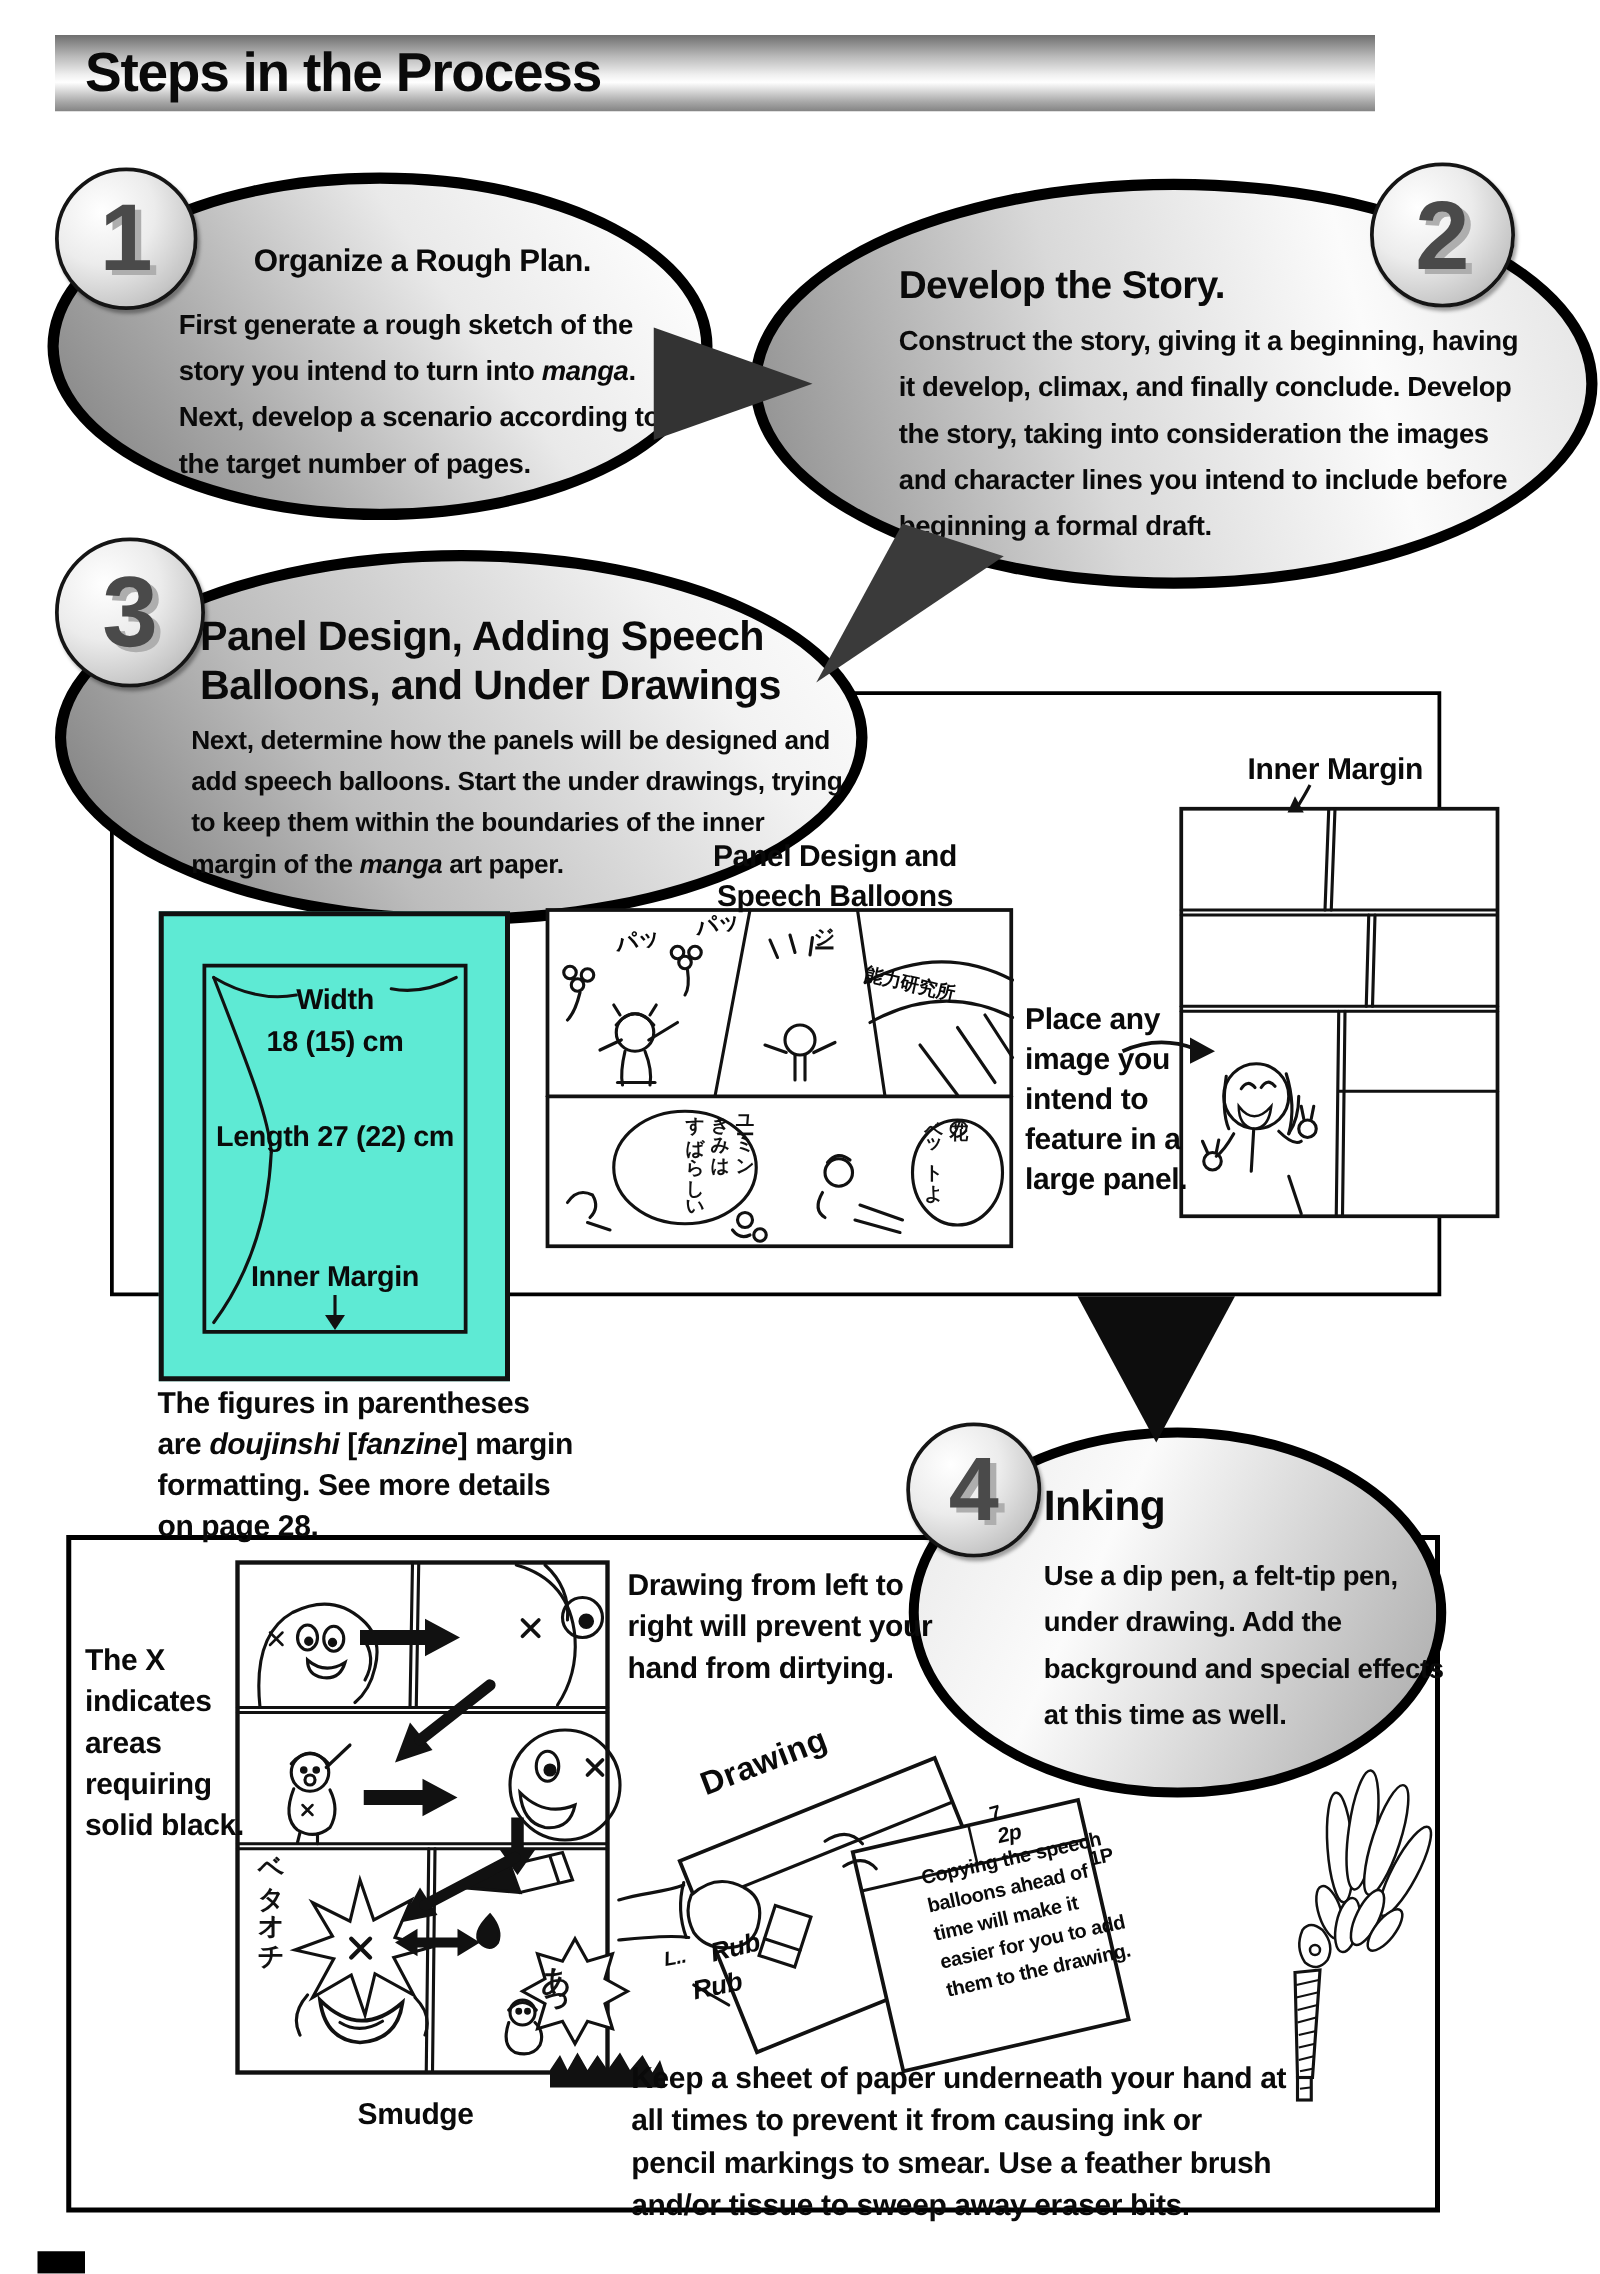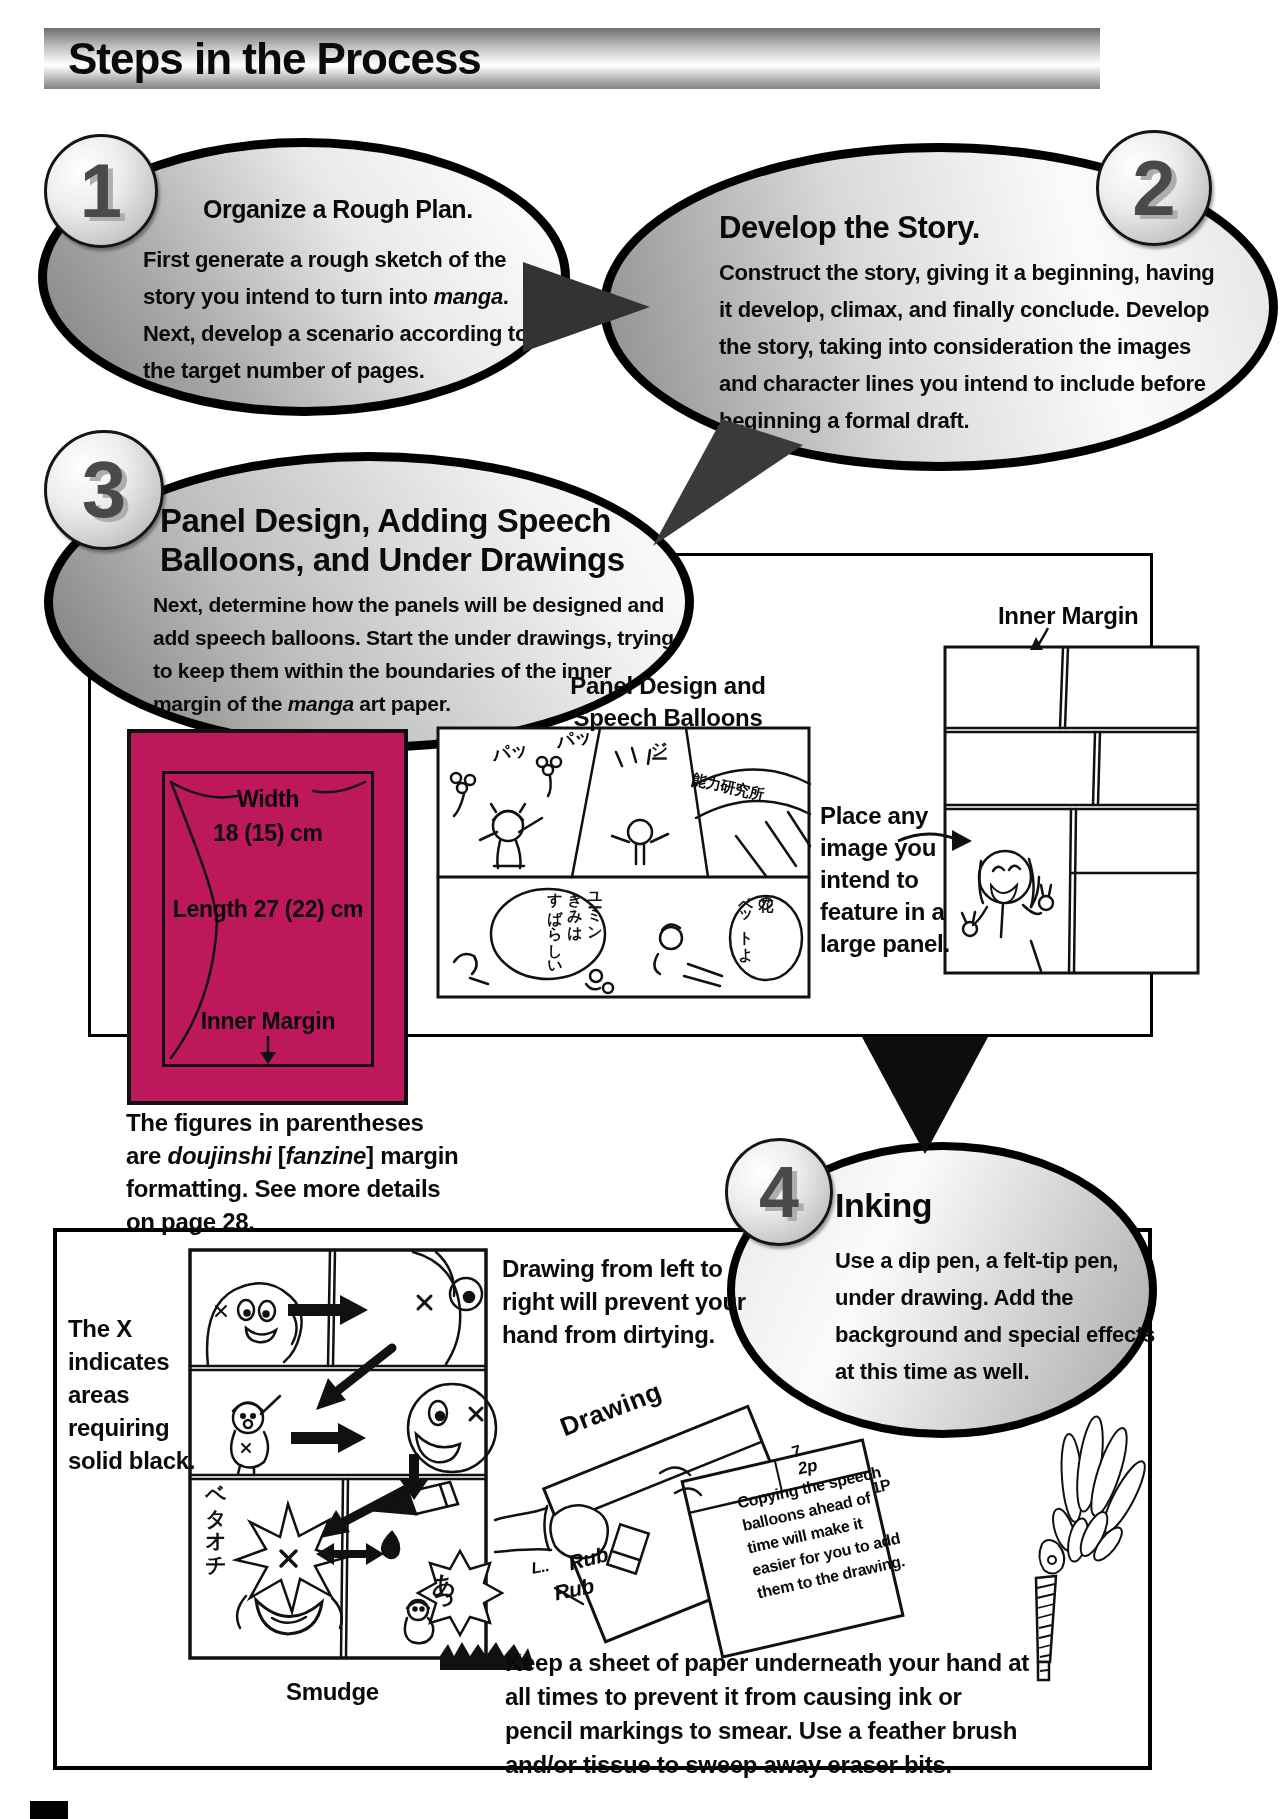--- a/index.html
+++ b/index.html
@@ -21,21 +21,21 @@
   .vtxt{position:absolute;writing-mode:vertical-rl;font-weight:bold;color:#111;z-index:5;white-space:nowrap;}
   .vtxt span{display:block;}
   .rot{transform-origin:left top;}
   i{font-style:italic;}
   svg{overflow:visible;}
   .sk{position:absolute;z-index:4;}
   #title-bar{position:absolute;left:44px;top:28px;width:1056px;height:61px;z-index:2;
      background:linear-gradient(180deg,#6e6e6e 0%,#b9b9b9 28%,#efefef 52%,#ffffff 62%,#a7a7a7 88%,#848484 100%);
      display:flex;align-items:center;}
   #title-bar span{font-size:44px;font-weight:bold;color:#0a0a0a;padding-left:24px;letter-spacing:-1px;}
-  #paper{position:absolute;left:127px;top:729px;width:281px;height:376px;background:#be185d;
+  #paper{position:absolute;left:127px;top:729px;width:281px;height:376px;background:#5eead4;
      border:4px solid #111;box-sizing:border-box;z-index:4;}
   #paper-inner{position:absolute;left:31px;top:38px;width:212px;height:296px;border:3px solid #111;box-sizing:border-box;}
   #paper .ptxt{position:absolute;width:100%;text-align:center;font-weight:bold;font-size:23px;letter-spacing:-.3px;}
 </style>
 </head>
 <body>
 
 <div id="root">
 
   <div id="title-bar">
@@ -73,21 +73,21 @@
       <span>it develop, climax, and finally conclude. Develop</span>
       <span>the story, taking into consideration the images</span>
       <span>and character lines you intend to include before</span>
       <span>beginning a formal draft.</span>
     </div>
   </div>
   <div class="badge" style="left:1096px;top:130px;width:116px;height:116px;">
     <span style="font-size:78px;">2</span>
   </div>
 
-  <div class="ell" style="left:44px;top:452px;width:650px;height:300px;
+  <div class="ell" style="left:44px;top:440px;width:650px;height:300px;
        background:linear-gradient(55deg,#757575 0%,#bdbdbd 35%,#f2f2f2 78%,#ffffff 100%);">
     <div class="etitle" style="left:107px;top:40px;font-size:33px;line-height:39px;">
       <span style="display:block;">Panel Design, Adding Speech</span>
       <span style="display:block;">Balloons, and Under Drawings</span>
     </div>
     <div class="ebody" style="left:100px;top:127px;font-size:21px;line-height:33px;">
       <span>Next, determine how the panels will be designed and</span>
       <span>add speech balloons. Start the under drawings, trying</span>
       <span>to keep them within the boundaries of the inner</span>
       <span><span style="display:inline">margin of the </span><i style="display:inline">manga</i><span style="display:inline"> art paper.</span></span>

